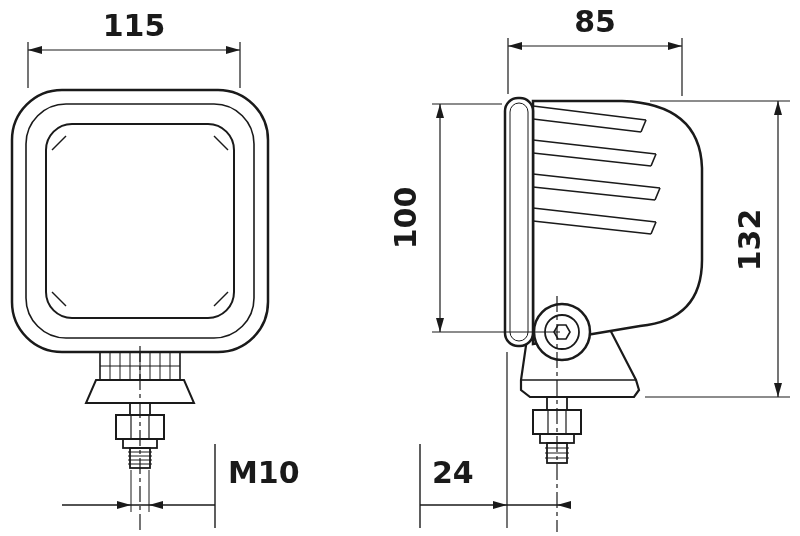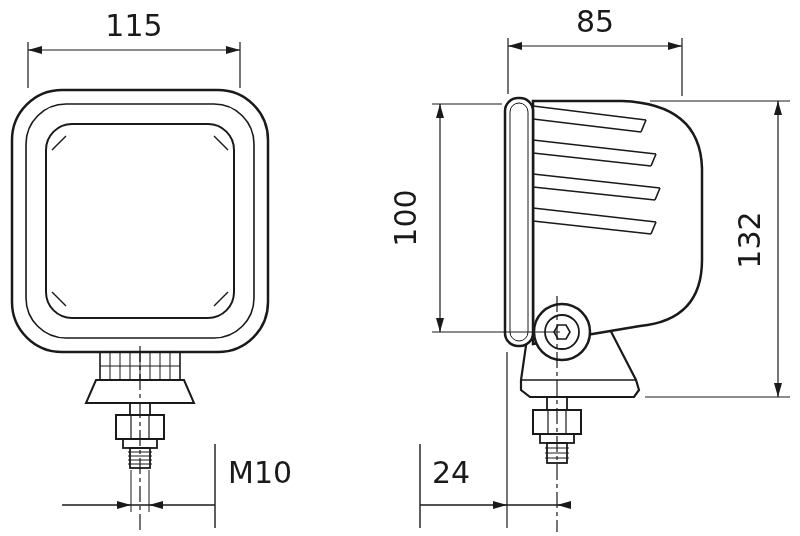--- a/index.html
+++ b/index.html
@@ -1,17 +1,17 @@
 <!DOCTYPE html>
 <html style="--line: #1a1a1a; --bg: #ffffff;"><head>
 <meta charset="utf-8">
 <style>
   :root { --line:#1a1a1a; --bg:#ffffff; }
   html,body{margin:0;padding:0;background:var(--bg);}
-  .stage{width:800px;height:536px;position:relative;background:var(--bg);overflow:hidden;}
+  .stage{width:800px;height:536px;position:relative;background:var(--bg);overflow:hidden;font-weight:bold;}
   svg{display:block;}
   .ln{fill:none;stroke:var(--line);}
   .fw{fill:#ffffff;stroke:var(--line);}
   .arr{fill:var(--line);stroke:none;}
   .cl{fill:none;stroke:var(--line);stroke-width:1.2;stroke-dasharray:16 4 4 4;}
   text{stroke:none;fill:var(--line);font-family:"DejaVu Sans","Liberation Sans",sans-serif;}
   .dim{font-size:30px;}
   .sw1{stroke-width:1;} .sw12{stroke-width:1.2;} .sw14{stroke-width:1.4;}
   .sw16{stroke-width:1.6;} .sw18{stroke-width:1.8;} .sw2{stroke-width:2;}
   .sw22{stroke-width:2.2;} .sw25{stroke-width:2.5;}

